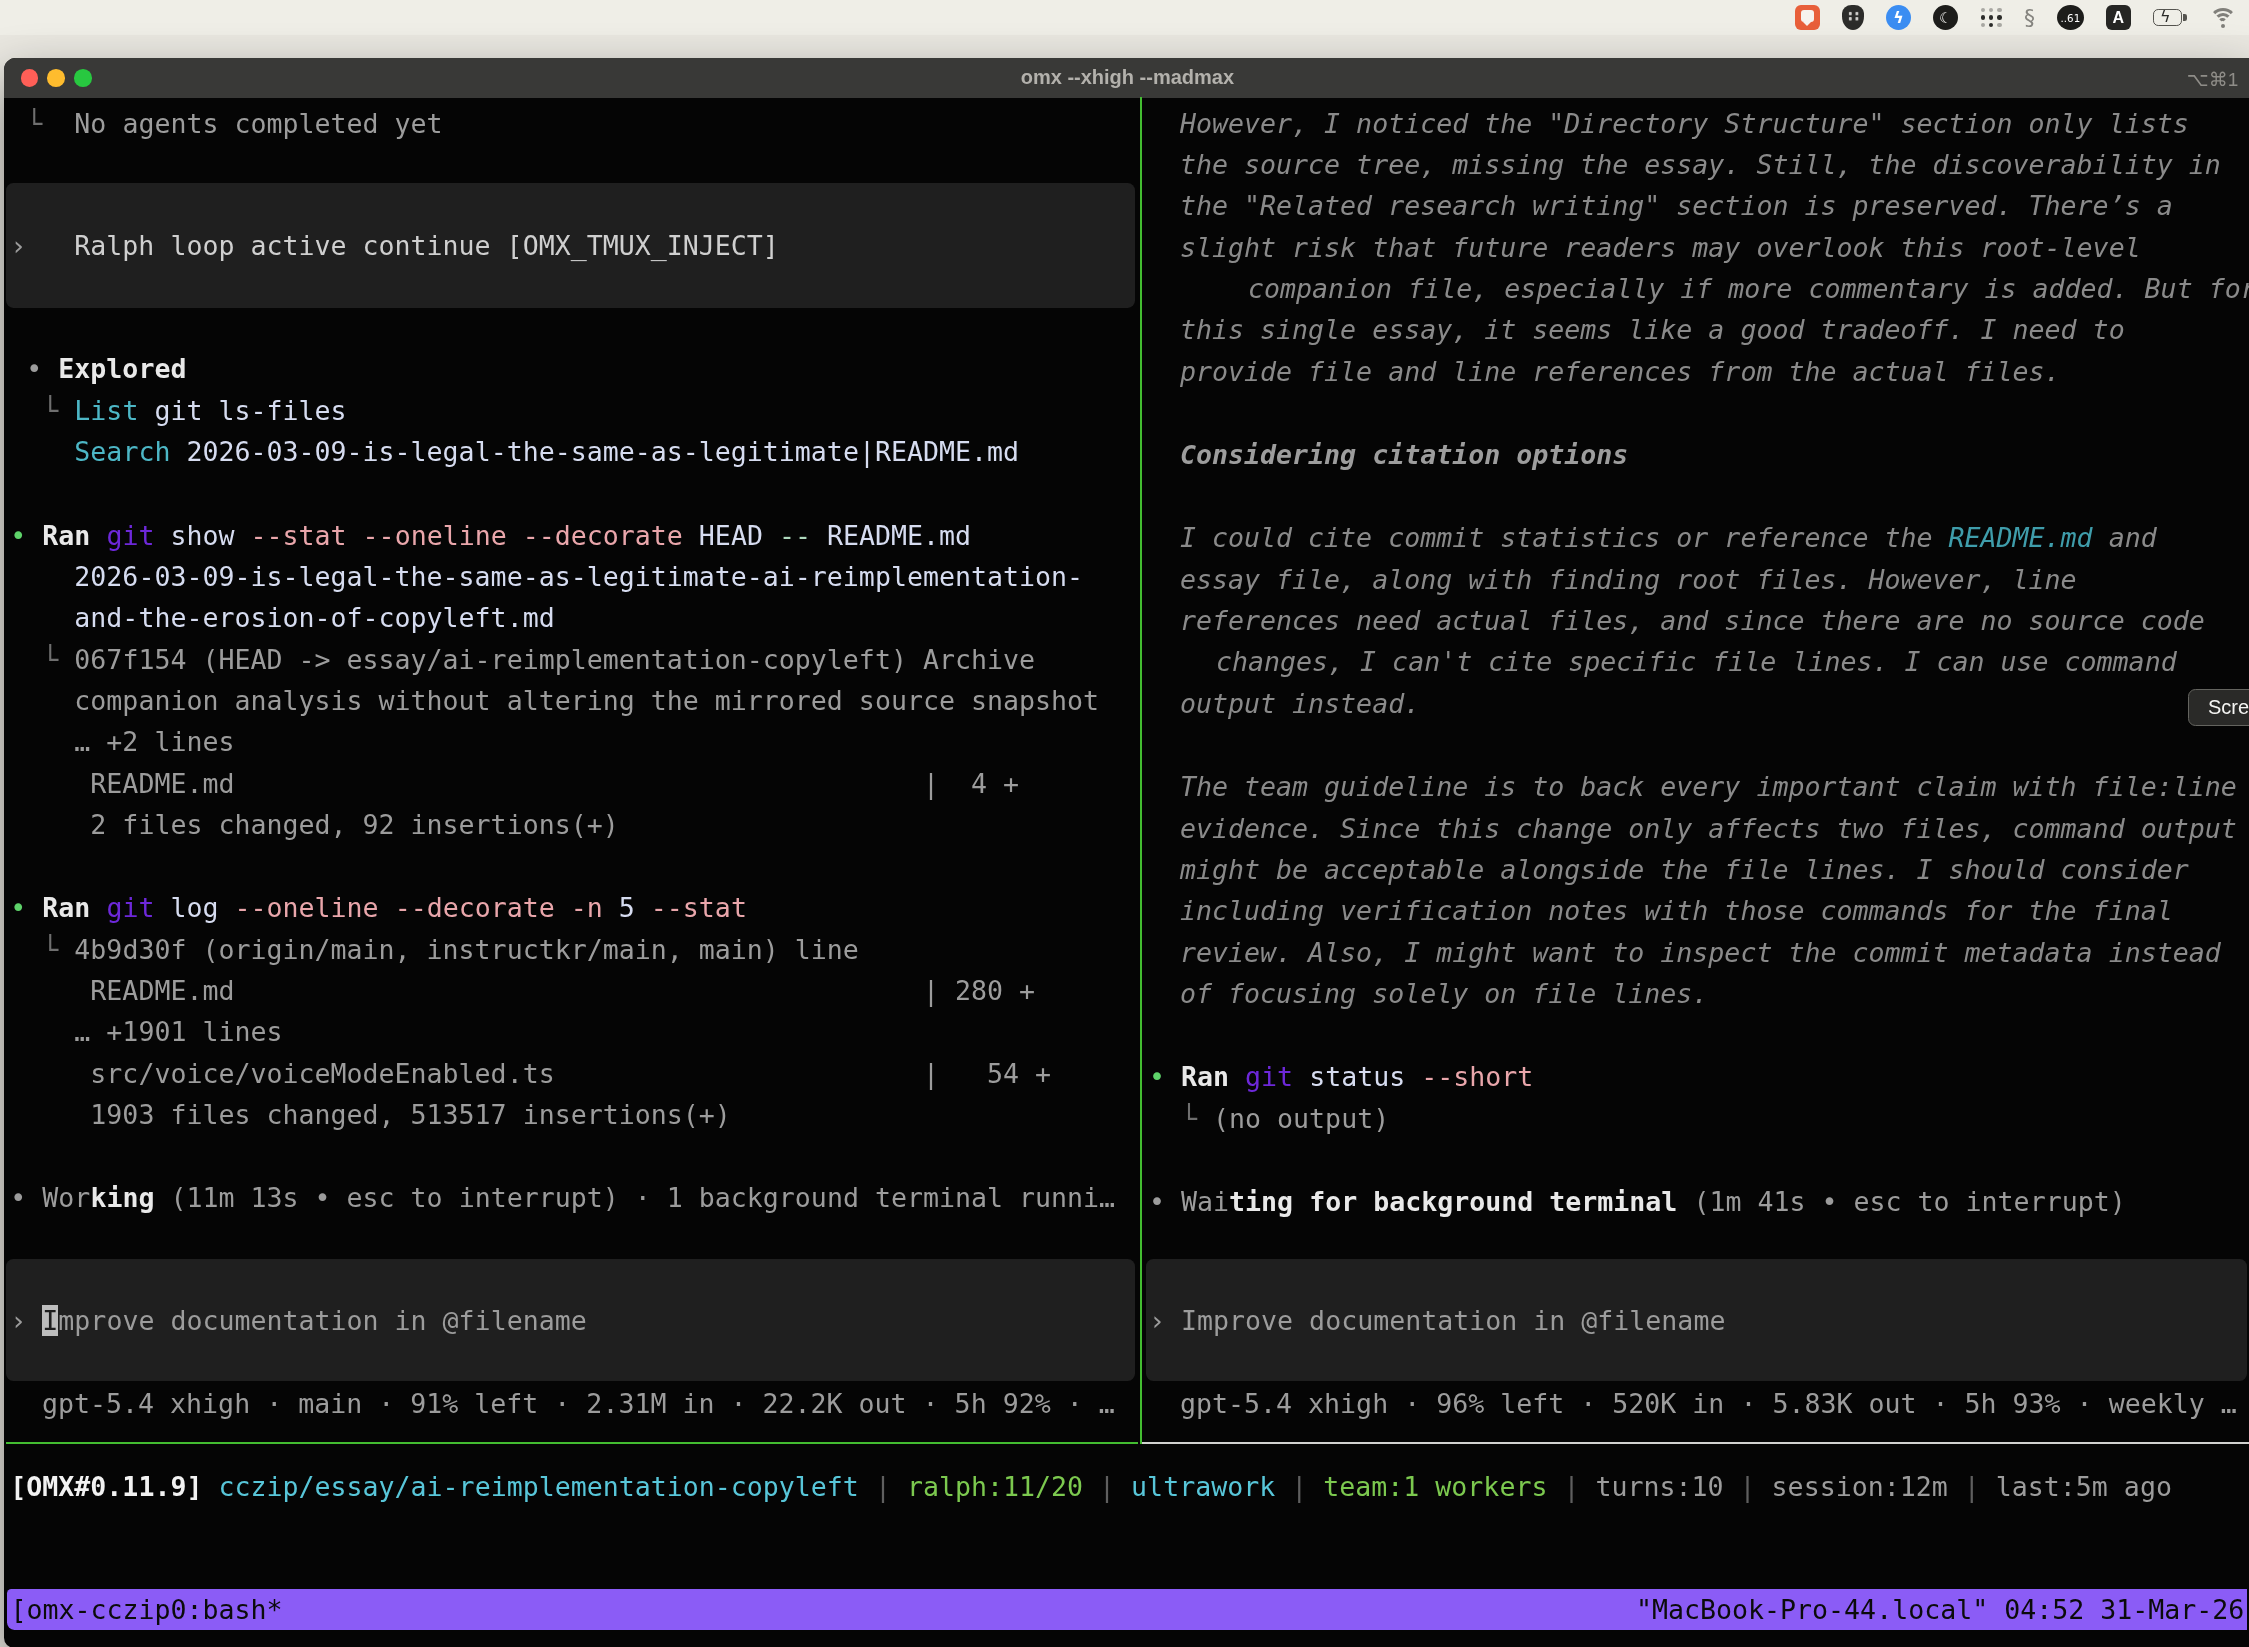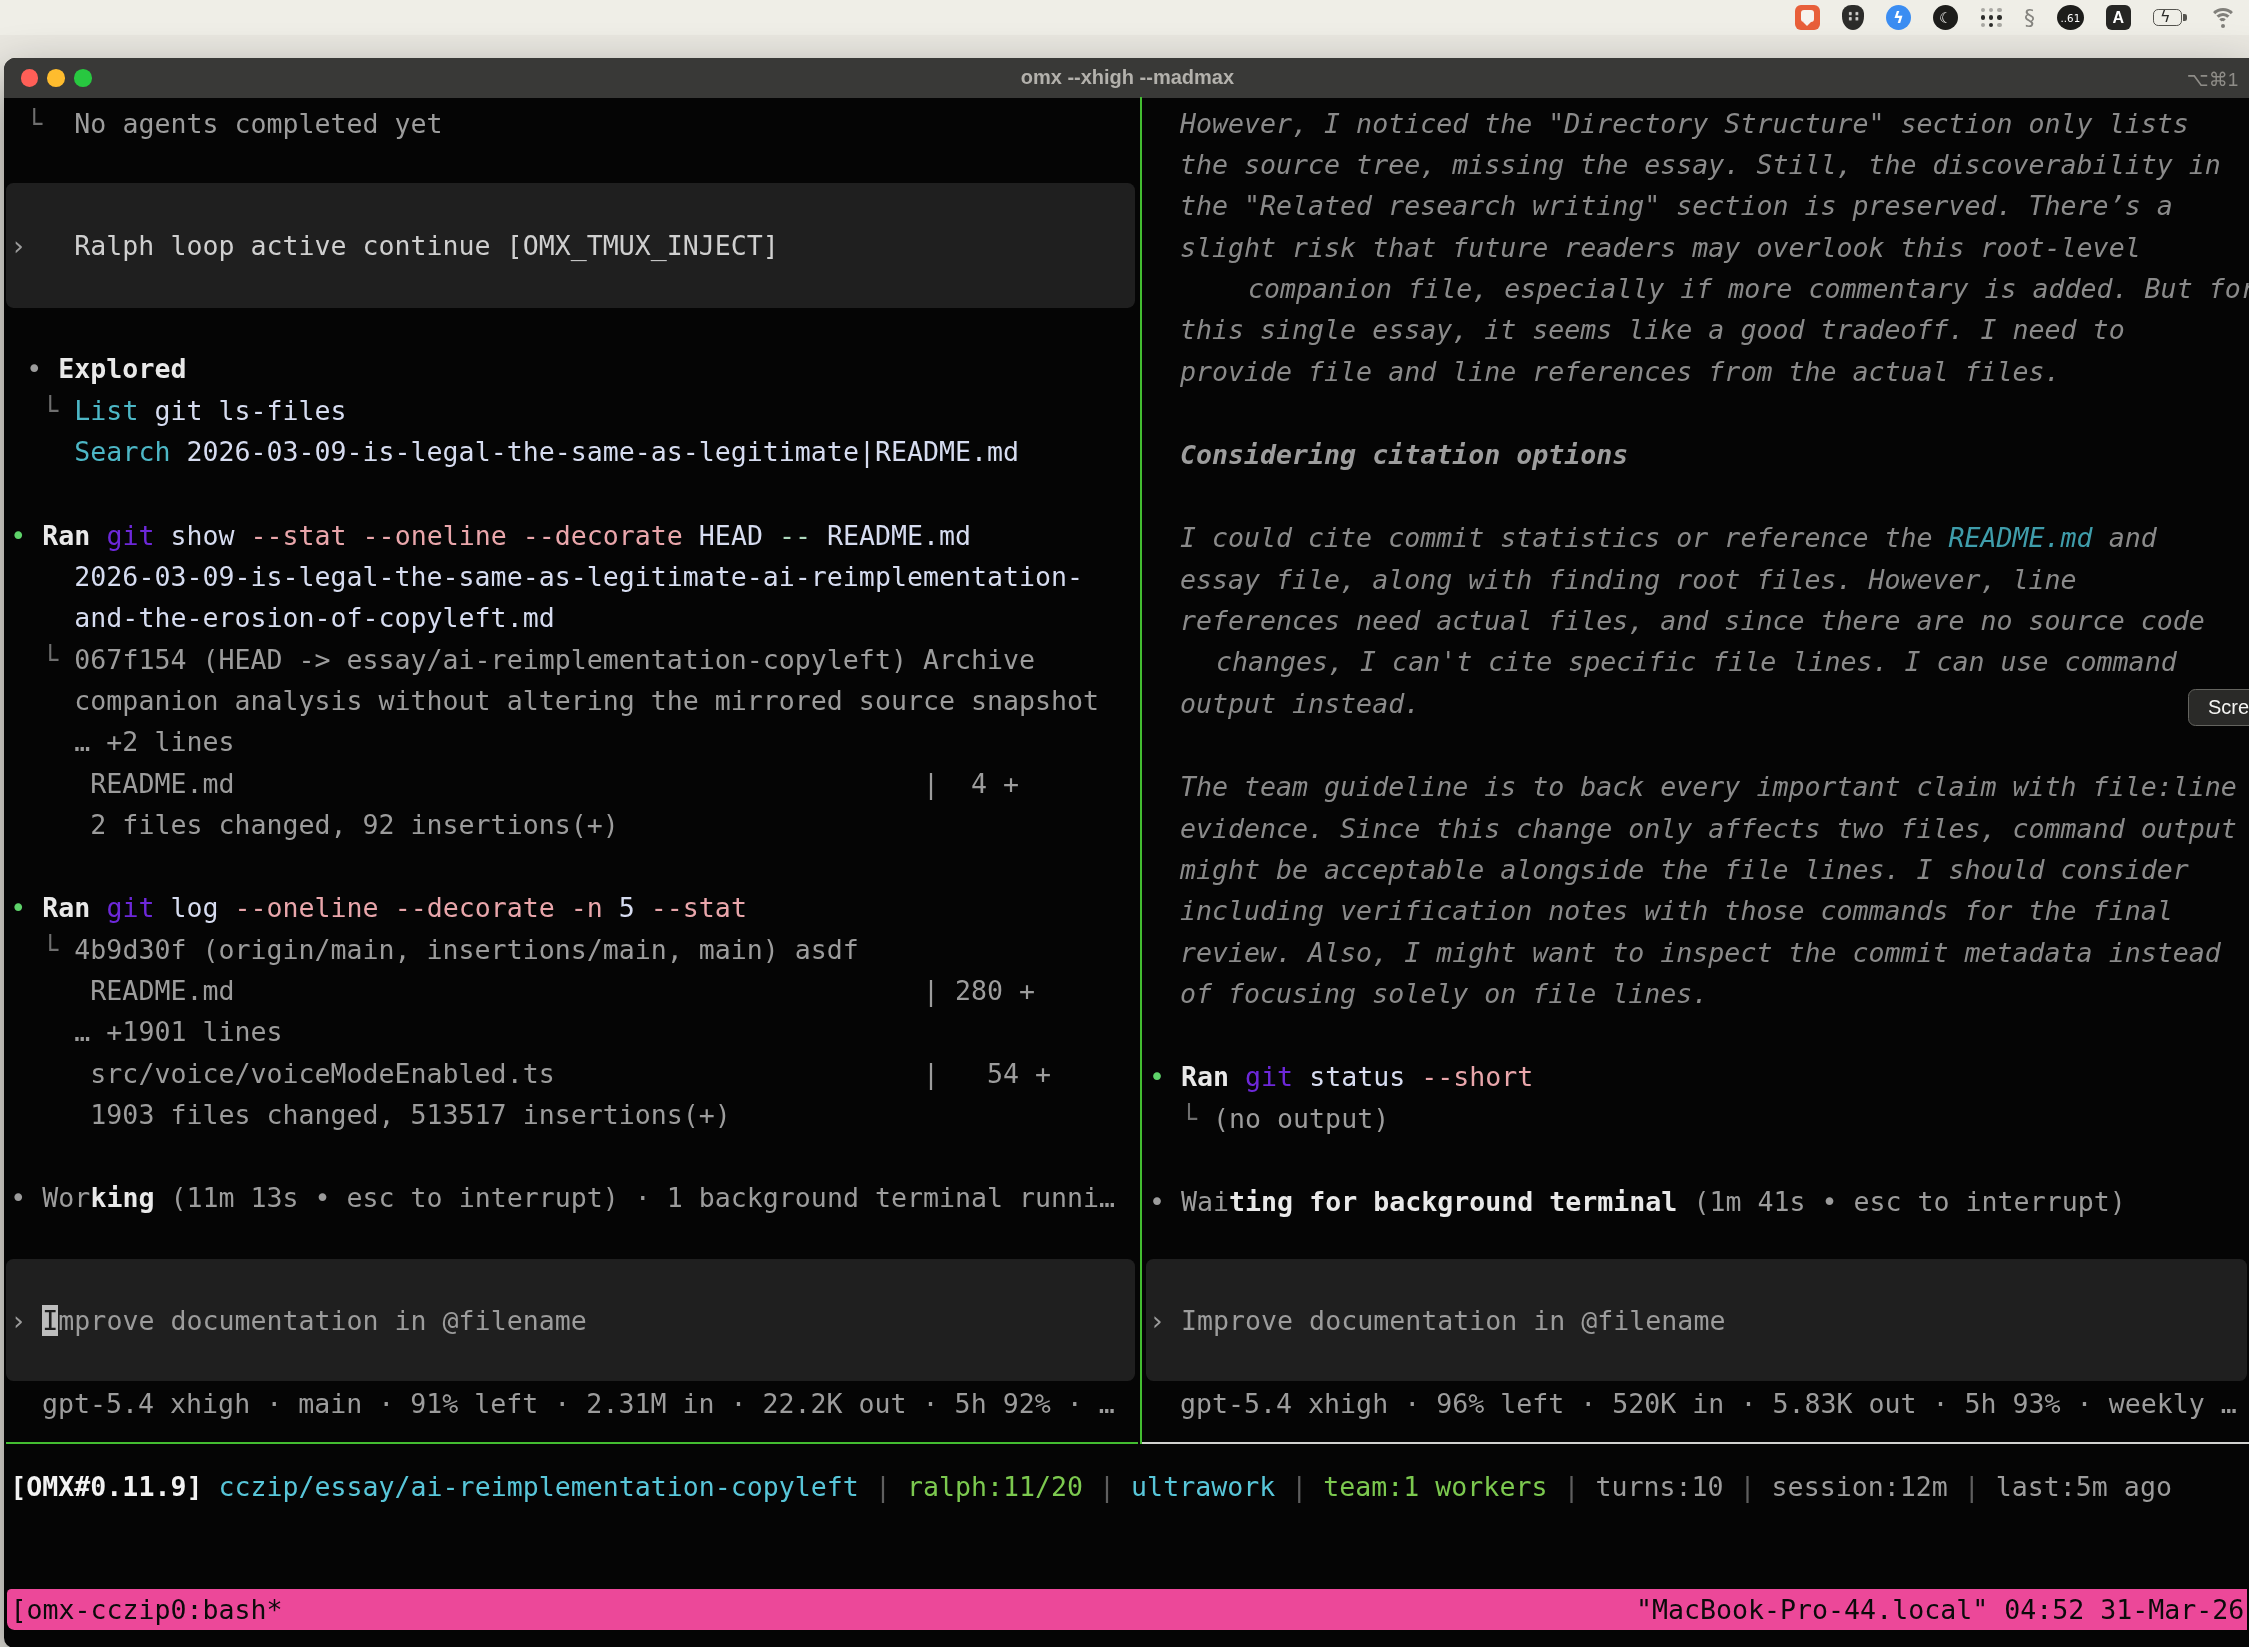--- a/index.html
+++ b/index.html
@@ -65,21 +65,21 @@
   .gy { color:#9c9c9c; } .dg { color:#6f6f6f; } .b { color:#e9e9e9; font-weight:bold; }
   .w  { color:#cfcfcf;margin-left:32px; } .cy { color:#4db7c6; } .bl { color:#6d28d9; } .pk { color:#e9a6ab; }
   .lv { color:#d6dcf0; } .mt { color:#aed8bd; } .gn { color:#5ed36a; }
   .pi { color:#8a8a8a; font-style:italic; }
   .bith { color:#9d9d9d; font-style:italic; font-weight:bold; }
   .teal { color:#3f9dab; font-style:italic; }
   .cur { background:#bdbdbd; color:#1f1f1f; }
   .bw { color:#f2f2f2; font-weight:bold; } .cyb { color:#58c6d9; } .gnb { color:#7cc94f; } .pipe { color:#5f5f5f; }
 
   
-  .tmuxbar { position:absolute; left:7.4px; top:1589px; width:2240px; height:41px; background:#ec4899;
+  .tmuxbar { position:absolute; left:7.4px; top:1589px; width:2240px; height:41px; background:#8b5cf6;
              border-radius:4.4px 0 0 7.4px; font-family:"DejaVu Sans Mono",monospace; font-size:26.6px; color:#0b0b0b;
              display:flex; align-items:center; justify-content:space-between; padding:0 3px; white-space:pre; }
 
   
   .scre { position:absolute; left:2188px; top:689px; width:89px; height:37px; background:#2a2a28;
           border:1.5px solid #64645f; border-radius:7.4px; color:#f5f5f3; font-size:20px;
           display:flex; align-items:center; padding-left:19px; }
 </style>
 </head>
 <body>
@@ -147,21 +147,21 @@
 <div class="tl" style="left:10.3px; top:515px;"><span class="gn">• </span><span class="b">Ran</span><span class="lv"> </span><span class="bl">git</span><span class="lv"> show </span><span class="pk">--stat</span><span class="lv"> </span><span class="pk">--oneline</span><span class="lv"> </span><span class="pk">--decorate</span><span class="lv"> HEAD </span><span class="mt">--</span><span class="lv"> README.md</span></div>
 <div class="tl" style="left:10.3px; top:556px;"><span class="lv">    2026-03-09-is-legal-the-same-as-legitimate-ai-reimplementation-</span></div>
 <div class="tl" style="left:10.3px; top:597px;"><span class="lv">    and-the-erosion-of-copyleft.md</span></div>
 <div class="tl" style="left:10.3px; top:639px;"><span class="dg">  └ </span><span class="gy">067f154 (HEAD -&gt; essay/ai-reimplementation-copyleft) Archive</span></div>
 <div class="tl" style="left:10.3px; top:680px;"><span class="gy">    companion analysis without altering the mirrored source snapshot</span></div>
 <div class="tl" style="left:10.3px; top:721px;"><span class="gy">    … +2 lines</span></div>
 <div class="tl" style="left:10.3px; top:763px;"><span class="gy">     README.md                                           |  4 +</span></div>
 <div class="tl" style="left:10.3px; top:804px;"><span class="gy">     2 files changed, 92 insertions(+)</span></div>
 
 <div class="tl" style="left:10.3px; top:887px;"><span class="gn">• </span><span class="b">Ran</span><span class="lv"> </span><span class="bl">git</span><span class="lv"> log </span><span class="pk">--oneline</span><span class="lv"> </span><span class="pk">--decorate</span><span class="lv"> </span><span class="pk">-n</span><span class="lv"> 5 </span><span class="pk">--stat</span></div>
-<div class="tl" style="left:10.3px; top:929px;"><span class="dg">  └ </span><span class="gy">4b9d30f (origin/main, insertions/main, main) asdf</span></div>
+<div class="tl" style="left:10.3px; top:929px;"><span class="dg">  └ </span><span class="gy">4b9d30f (origin/main, instructkr/main, main) line</span></div>
 <div class="tl" style="left:10.3px; top:970px;"><span class="gy">     README.md                                           | 280 +</span></div>
 <div class="tl" style="left:10.3px; top:1011px;"><span class="gy">    … +1901 lines</span></div>
 <div class="tl" style="left:10.3px; top:1053px;"><span class="gy">     src/voice/voiceModeEnabled.ts                       |   54 +</span></div>
 <div class="tl" style="left:10.3px; top:1094px;"><span class="gy">     1903 files changed, 513517 insertions(+)</span></div>
 
 <div class="tl" style="left:10.3px; top:1177px;"><span class="gy">• </span><span class="gy">Wor</span><span class="b">king</span><span class="gy"> (11m 13s • esc to interrupt) · 1 background terminal runni…</span></div>
 
 <div class="inbox" style="left:5.9px; top:1259px; width:1129px; height:122px;"></div>
 <div class="tl" style="left:10.3px; top:1300px;"><span class="gy">› </span><span class="cur">I</span><span class="gy">mprove documentation in @filename</span></div>
 

